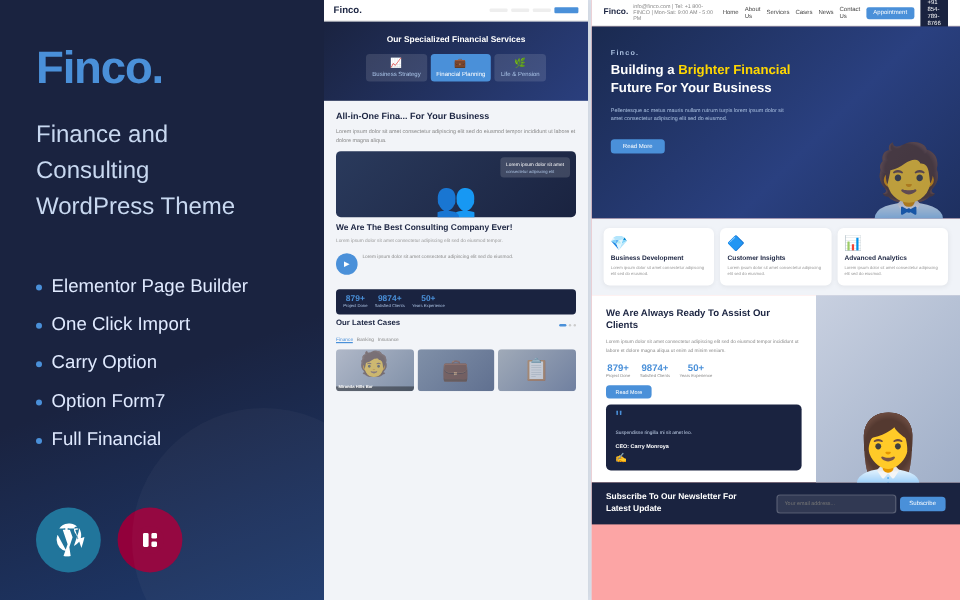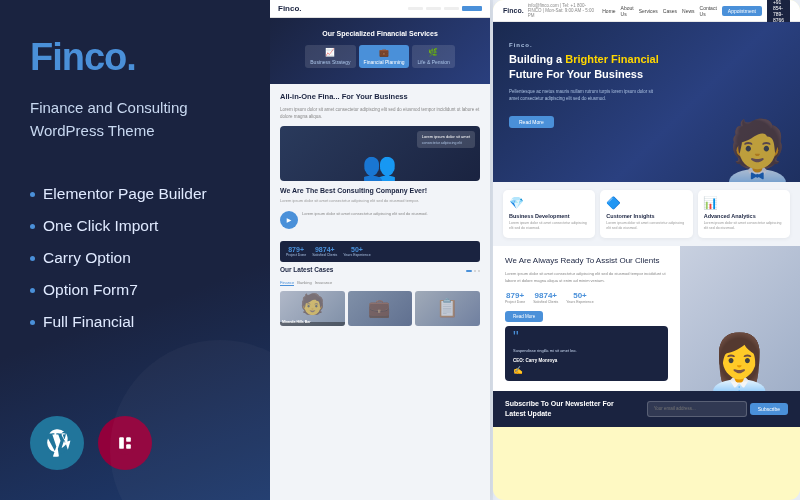--- a/index.html
+++ b/index.html
@@ -38,21 +38,21 @@
       font-size: 38px;
       font-weight: 800;
       color: #fff;
       letter-spacing: -1px;
       margin-bottom: 18px;
     }
     .logo span {
       color: #4a90d9;
     }
     .tagline {
-      font-size: 15px;
+      font-size: 20px;
       color: #c8d8f0;
       line-height: 1.5;
       margin-bottom: 36px;
       font-weight: 400;
     }
     .features-list {
       list-style: none;
       margin-bottom: 40px;
     }
     .features-list li {
@@ -284,22 +284,21 @@
       position: absolute;
       bottom: 2px;
       left: 2px;
       font-size: 3.5px;
       color: #fff;
       font-weight: 600;
     }
 
     
     .preview-right {
-      background: #fef9c3;
-      border-radius: 11px;
+      background: #fca5a5;
     }
     .mock-nav-r {
       background: #fff;
       height: 22px;
       display: flex;
       align-items: center;
       padding: 0 10px;
       border-bottom: 1px solid #e8e8e8;
       gap: 6px;
       justify-content: space-between;
@@ -418,21 +417,21 @@
       display: flex;
       align-items: stretch;
       background: #fff;
     }
     .mock-ready-left {
       flex: 1;
       padding: 10px 12px;
     }
     .mock-ready-title {
       font-size: 8px;
-      font-weight: 400;
+      font-weight: 700;
       color: #1a2340;
       line-height: 1.35;
       margin-bottom: 5px;
     }
     .mock-ready-text {
       font-size: 4px;
       color: #888;
       line-height: 1.7;
       margin-bottom: 6px;
     }

